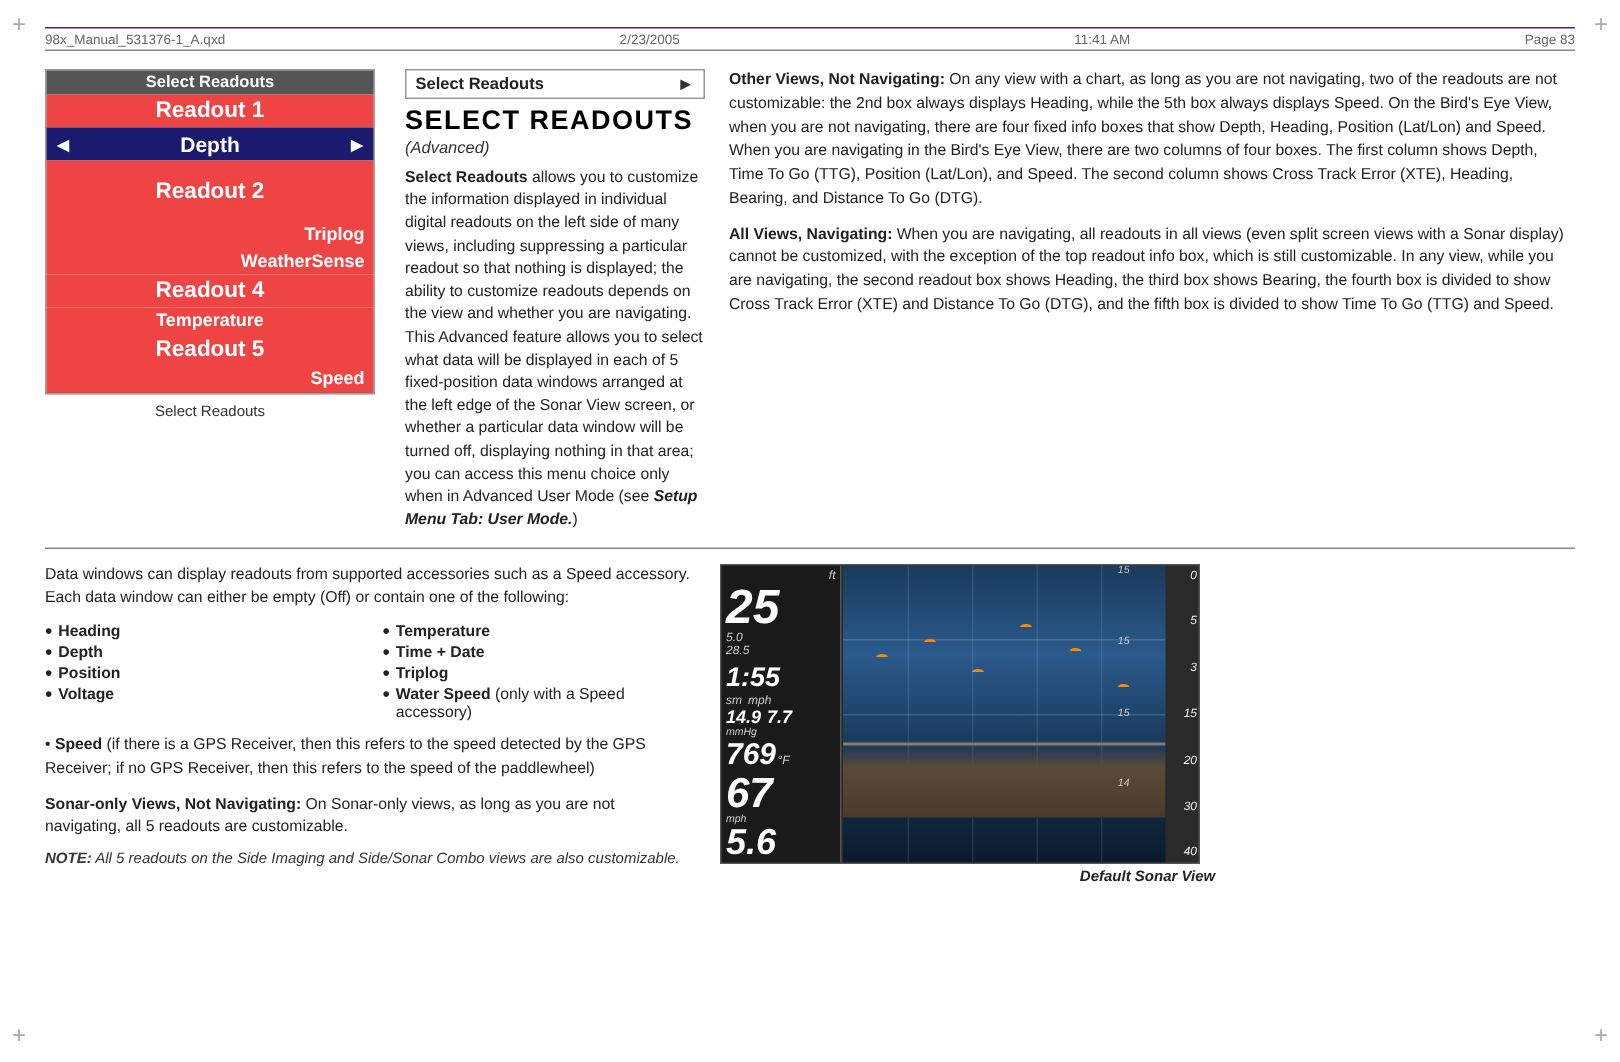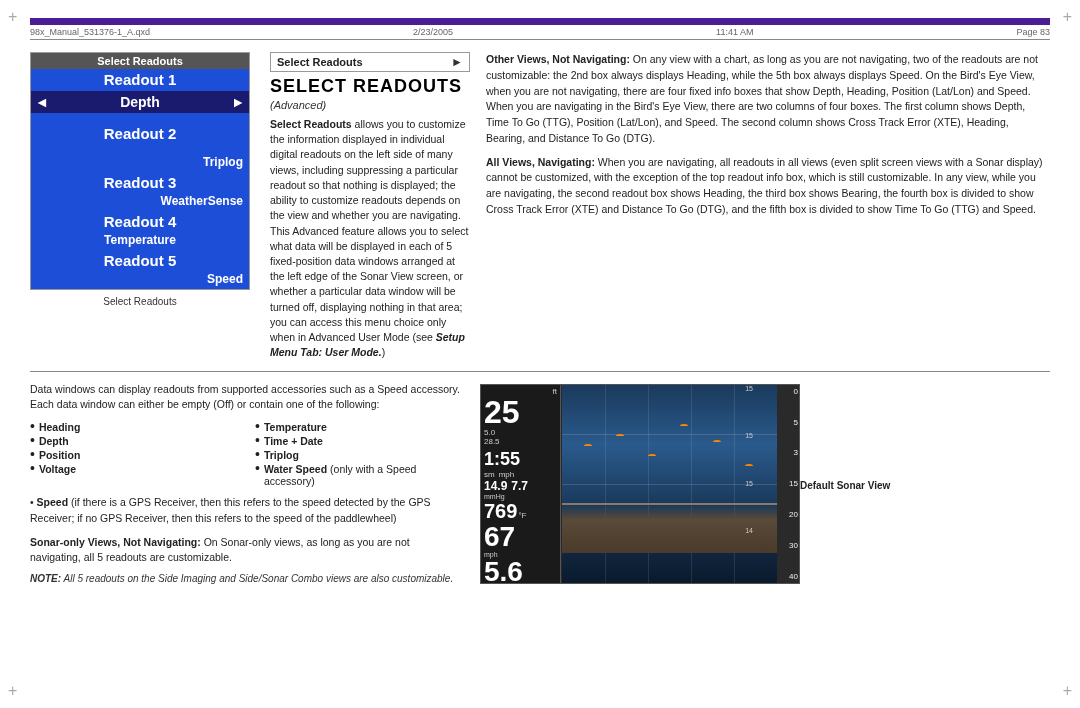--- a/index.html
+++ b/index.html
@@ -19,21 +19,21 @@
       background: #fff;
       position: relative;
       padding: 18px 30px 18px 30px;
     }
 
     
     .header-bar {
       display: flex;
       align-items: center;
       justify-content: space-between;
-      border-top: 7px solid #4c1d95;
+      border-top: 1px solid #4c1d95;
       border-bottom: 1px solid #888;
       padding: 2px 0;
       margin-bottom: 12px;
       font-size: 10px;
       color: #555;
     }
 
     
     .main-layout {
       display: flex;
@@ -56,21 +56,21 @@
     .menu-header {
       background: #555;
       color: #fff;
       font-weight: bold;
       font-size: 11px;
       padding: 2px 6px;
       text-align: center;
     }
 
     .menu-item {
-      background: #1d4ed8;
+      background: #ef4444;
       color: #fff;
       font-weight: bold;
       font-size: 15px;
       padding: 2px 6px;
       text-align: center;
       line-height: 1.3;
     }
 
     .menu-item.selected-item {
       background: #1a1a6e;
@@ -206,22 +206,22 @@
       font-size: 10px;
       font-style: italic;
       line-height: 1.4;
       color: #333;
     }
 
     
     .sonar-section {
       flex: 1;
       display: flex;
-      flex-direction: row;
-      align-items: center;
+      flex-direction: column;
+      font-style: italic;
     }
 
     .sonar-image {
       width: 320px;
       height: 200px;
       background: #2a2a2a;
       border: 1px solid #555;
       position: relative;
       overflow: hidden;
     }
@@ -394,21 +394,20 @@
         <div class="menu-header">Select Readouts</div>
 
         <div class="menu-item" style="font-size:15px; padding:1px 6px;">Readout 1</div>
         <div class="menu-item selected-item">
           <span>◄</span>
           <span>Depth</span>
           <span>►</span>
         </div>
         <div class="menu-item" style="font-size:15px; padding:11px 6px;">Readout 2</div>
         <div class="menu-item" style="font-size:12px; text-align:right; padding:1px 6px;">Triplog</div>
-        <div class="menu-item" style="font-size:15px; padding:1px 6px;">Readout 3</div>
         <div class="menu-item" style="font-size:12px; text-align:right; padding:1px 6px;">WeatherSense</div>
         <div class="menu-item" style="font-size:15px; padding:1px 6px;">Readout 4</div>
         <div class="menu-item" style="font-size:12px; text-align:center; padding:1px 6px;">Temperature</div>
         <div class="menu-item" style="font-size:15px; padding:1px 6px;">Readout 5</div>
         <div class="menu-item" style="font-size:12px; text-align:right; padding:1px 6px;">Speed</div>
       </div>
       <div class="caption-label">Select Readouts</div>
     </div>
 
     <div class="right-panel">
@@ -517,21 +516,21 @@
             <span style="font-size:12px; font-weight:bold; color:#fff;">14.9</span>
             <span style="font-size:12px; font-weight:bold; color:#fff;">7.7</span>
           </div>
           <div style="font-size:7px; color:#ccc;">mmHg</div>
           <div style="display:flex; align-items:baseline; gap:1px;">
             <span style="font-size:20px; font-weight:bold; color:#fff;">769</span>
             <span style="font-size:8px; color:#ccc;">°F</span>
           </div>
           <div style="font-size:28px; font-weight:bold; color:#fff; line-height:1;">67</div>
           <div style="font-size:7px; color:#ccc;">mph</div>
-          <div style="font-size:28px; font-weight:bold; color:#fff; line-height:1;">5.6</div>
+          <div style="font-size:24px; font-weight:bold; color:#fff; line-height:1;">5.6</div>
         </div>
 
         <div class="sonar-main">
 
           <div class="depth-line" style="top:25%;"></div>
           <div class="depth-line" style="top:50%;"></div>
           <div class="depth-line" style="top:75%;"></div>
 
           <div class="h-tick" style="left:20%;"></div>
           <div class="h-tick" style="left:40%;"></div>

